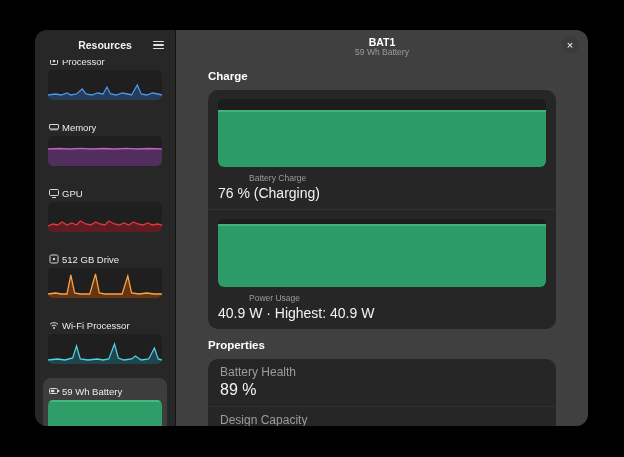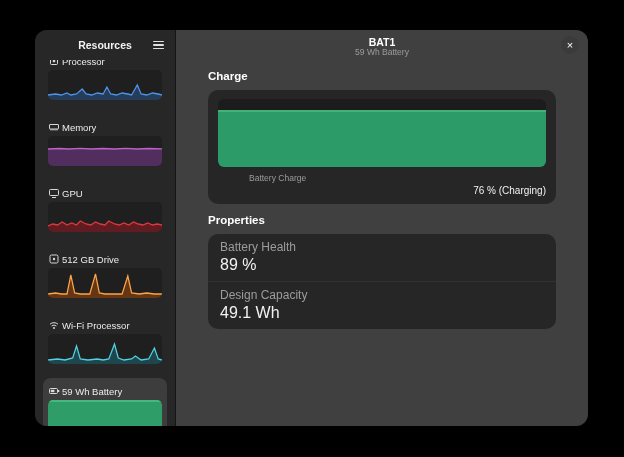--- a/index.html
+++ b/index.html
@@ -31,21 +31,21 @@
   .close-btn{position:absolute;right:9px;top:6px;width:18px;height:18px;border-radius:50%;background:#3b3b3b;
     border:none;color:#ffffff;font-size:11px;line-height:18px;text-align:center;padding:0;cursor:pointer;}
   .content{flex:1;padding:0 32px;overflow:hidden;}
   h2.sect{font-size:11.5px;font-weight:bold;color:#ffffff;margin:10px 0 8px 0;}
   .card{background:#262626;border-radius:10px;}
   .usage-row{padding:9px 10px 8px 10px;}
   .usage-row + .usage-row{border-top:1px solid rgba(255,255,255,.06);}
   .big-chart{height:68px;border-radius:6px;background:#1c1c1c;position:relative;overflow:hidden;}
   .big-fill{position:absolute;left:0;right:0;bottom:0;background:#2d9b68;border-top:2px solid #43b277;}
   .chart-label{font-size:8.5px;color:#9c9c9c;margin-top:6px;padding-left:31px;}
-  .chart-value{font-size:10px;color:#f2f2f2;margin-top:2px;text-align:right;}
+  .chart-value{font-size:14px;color:#f2f2f2;margin-top:2px;}
   .prop-row{padding:6px 12px 7px 12px;}
   .prop-row + .prop-row{border-top:1px solid rgba(255,255,255,.05);}
   .prop-label{font-size:12px;color:#9c9c9c;}
   .prop-value{font-size:16px;color:#f2f2f2;margin-top:2px;}
   .icon-svg{stroke:#d8d8d8;fill:none;stroke-width:1;}
 </style>
 </head>
 <body>
 
 <div class="window">
@@ -187,20 +187,27 @@
       <h2 class="sect">Charge</h2>
 
       <div class="card">
         <div class="usage-row">
           <div class="big-chart">
             <div class="big-fill" style="height: 81%;"></div>
           </div>
           <div class="chart-label">Battery Charge</div>
           <div class="chart-value">76 % (Charging)</div>
         </div>
+        <div class="usage-row">
+          <div class="big-chart">
+            <div class="big-fill" style="height: 89%;"></div>
+          </div>
+          <div class="chart-label">Power Usage</div>
+          <div class="chart-value">40.9 W · Highest: 40.9 W</div>
+        </div>
       </div>
 
       <h2 class="sect">Properties</h2>
 
       <div class="card">
         <div class="prop-row">
           <div class="prop-label">Battery Health</div>
           <div class="prop-value">89 %</div>
         </div>
         <div class="prop-row">

